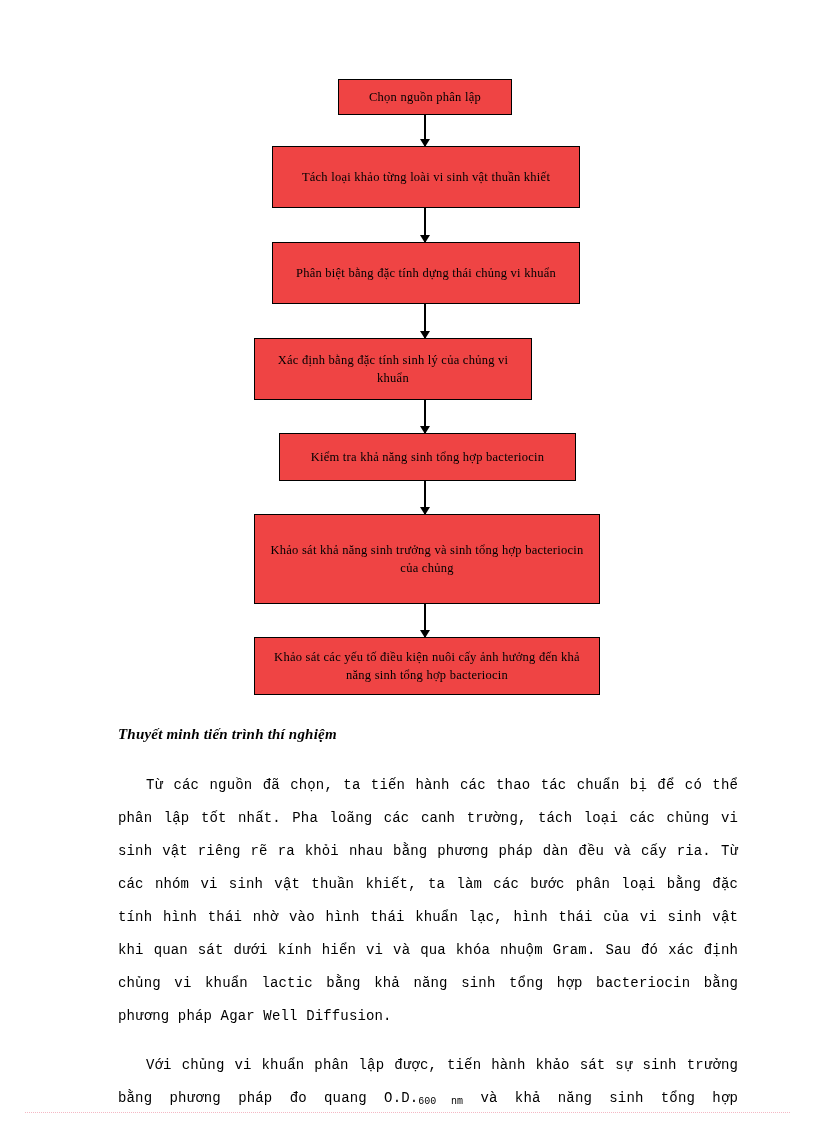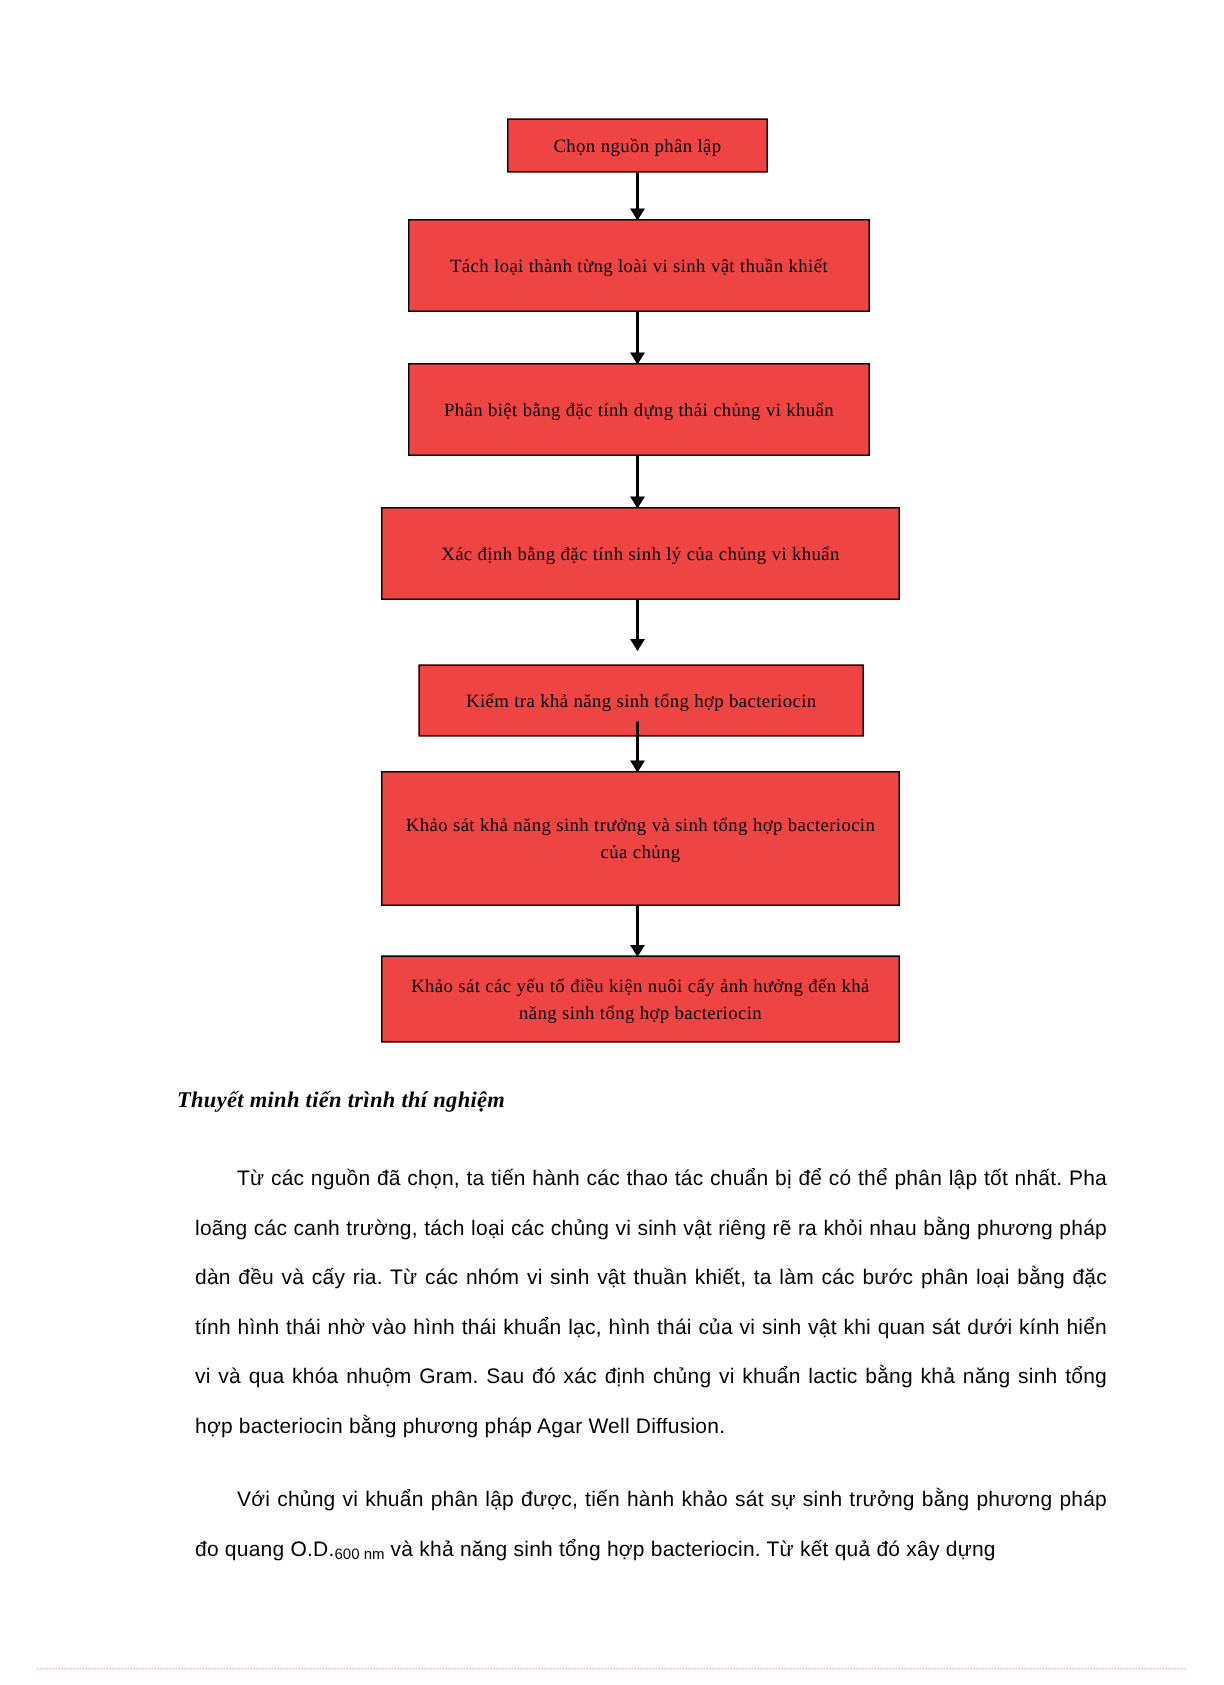--- a/index.html
+++ b/index.html
@@ -46,22 +46,22 @@
     line-height: 1.45;
     letter-spacing: 0.25px;
     padding: 0 6px;
   }
   .fc-box span { display: block; width: 100%; }
 
   
   #box1 { left: 338px; top: 79px;  width: 174px; height: 36px; }
   #box2 { left: 272px; top: 146px; width: 308px; height: 62px; }
   #box3 { left: 272px; top: 242px; width: 308px; height: 62px; }
-  #box4 { left: 254px; top: 338px; width: 346px; height: 62px; }
-  #box5 { left: 279px; top: 443px; width: 297px; height: 48px; }
+  #box4 { left: 254px; top: 338px; width: 278px; height: 62px; }
+  #box5 { left: 279px; top: 433px; width: 297px; height: 48px; }
   #box6 { left: 254px; top: 514px; width: 346px; height: 90px; align-items: center; }
   #box7 { left: 254px; top: 637px; width: 346px; height: 58px; }
 
   .fc-arrow {
     position: absolute;
     width: 2px;
     background: #000000;
     left: 424px;
   }
   .fc-arrow::after {
@@ -91,28 +91,28 @@
   }
   .section-heading {
     font-family: "Liberation Serif", "DejaVu Serif", serif;
     font-weight: bold;
     font-style: italic;
     font-size: 15px;
     letter-spacing: 0.2px;
     margin: 0 0 26px 0;
   }
   .para {
-    font-family: Liberation Sans, sans-serif;
+    font-family: Liberation Mono, monospace;
     font-size: 14px;
     line-height: 33px;
     text-align: justify;
     text-justify: inter-word;
     text-indent: 28px;
     letter-spacing: 0.15px;
-    margin: 0 0 16px 12px;
+    margin: 0 0 16px 0;
   }
   .para sub {
     font-size: 10px;
     vertical-align: -0.22em;
     letter-spacing: 0;
   }
 
   
   .footer-rule {
     position: absolute;
@@ -129,21 +129,21 @@
 <div id="page">
 
   <div class="flowchart">
 
     <div class="fc-box" id="box1">
       <span>Chọn nguồn phân lập</span>
     </div>
     <div class="fc-arrow" id="arr1"></div>
 
     <div class="fc-box" id="box2">
-      <span>Tách loại thành từng loài vi sinh vật thuần khiết</span>
+      <span>Tách loại khảo từng loài vi sinh vật thuần khiết</span>
     </div>
     <div class="fc-arrow" id="arr2"></div>
 
     <div class="fc-box" id="box3">
       <span>Phân biệt bằng đặc tính dựng thái chủng vi khuẩn</span>
     </div>
     <div class="fc-arrow" id="arr3"></div>
 
     <div class="fc-box" id="box4">
       <span>Xác định bằng đặc tính sinh lý của chủng vi khuẩn</span>

